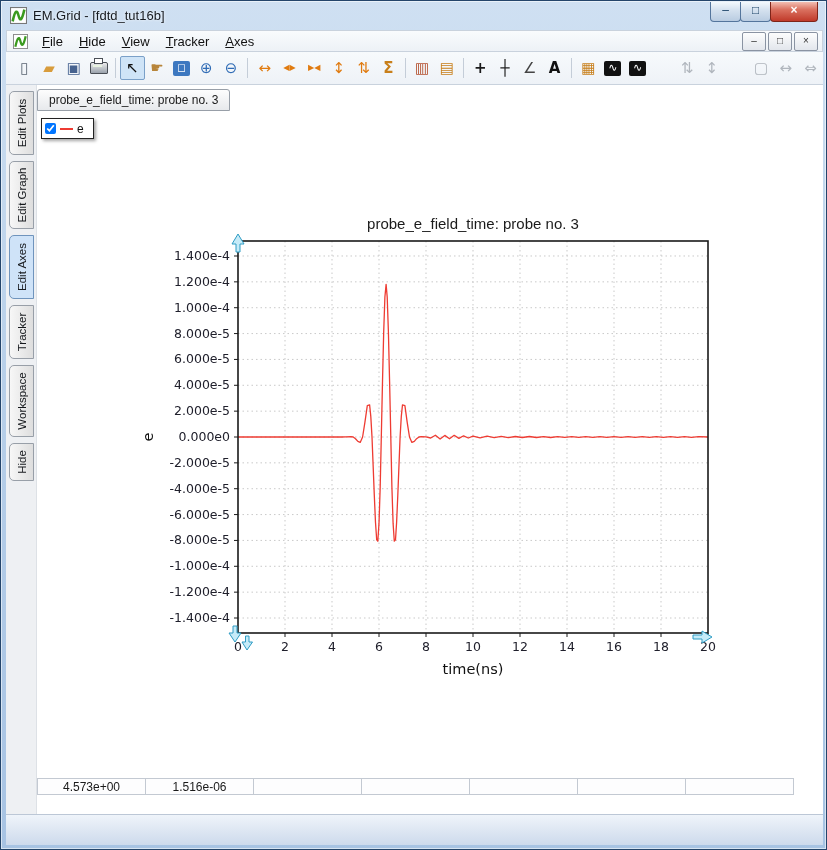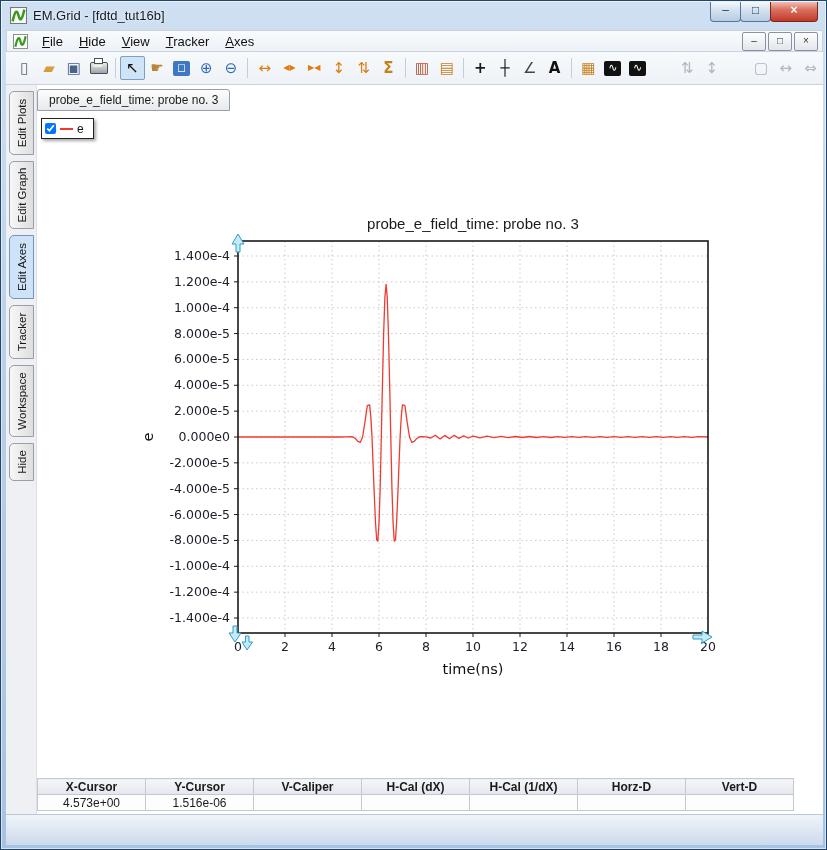--- a/index.html
+++ b/index.html
@@ -331,29 +331,20 @@
         <text x="22" y="231" text-anchor="middle" font-size="14.5" fill="#111" transform="rotate(-90 22 231)">e</text>
         <path d="M107 28 l6 10 h-4 v8 h-4 v-8 h-4 z" fill="#c6ebf8" stroke="#2e9cc4"></path>
         <path d="M104 436 l-6 -9 h4 v-7 h4 v7 h4 z" fill="#c6ebf8" stroke="#2e9cc4"></path>
         <path d="M116 444 l-5 -8 h3.5 v-6 h3.5 v6 h3.5 z" fill="#c6ebf8" stroke="#2e9cc4"></path>
         <path d="M581 431 l-10 6 v-4 h-9 v-4 h9 v-4 z" fill="#c6ebf8" stroke="#2e9cc4"></path>
       </svg>
   </div>
 
   <table class="status-table">
     <tbody>
-        <tr>
-          <td class="sth">X-Cursor</td>
-          <td class="sth">Y-Cursor</td>
-          <td class="sth">V-Caliper</td>
-          <td class="sth">H-Cal (dX)</td>
-          <td class="sth">H-Cal (1/dX)</td>
-          <td class="sth">Horz-D</td>
-          <td class="sth">Vert-D</td>
-        </tr>
     <tr>
           <td class="stv">4.573e+00</td>
           <td class="stv">1.516e-06</td>
           <td class="stv"></td>
           <td class="stv"></td>
           <td class="stv"></td>
           <td class="stv"></td>
           <td class="stv"></td>
         </tr>
   </tbody>

